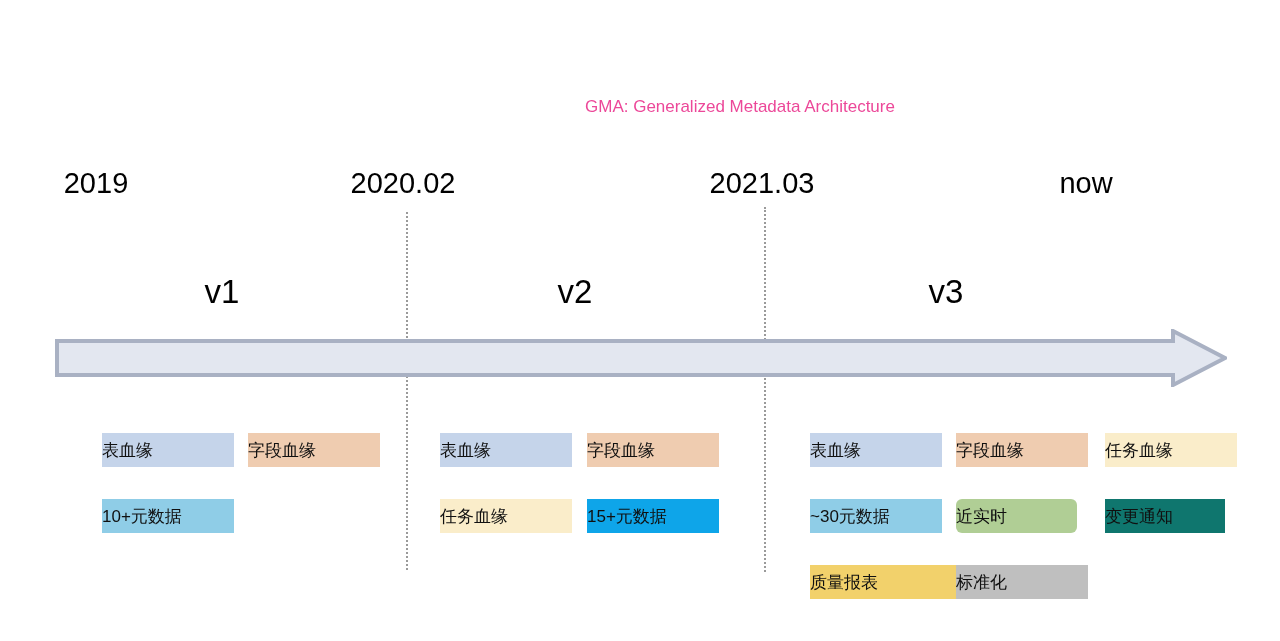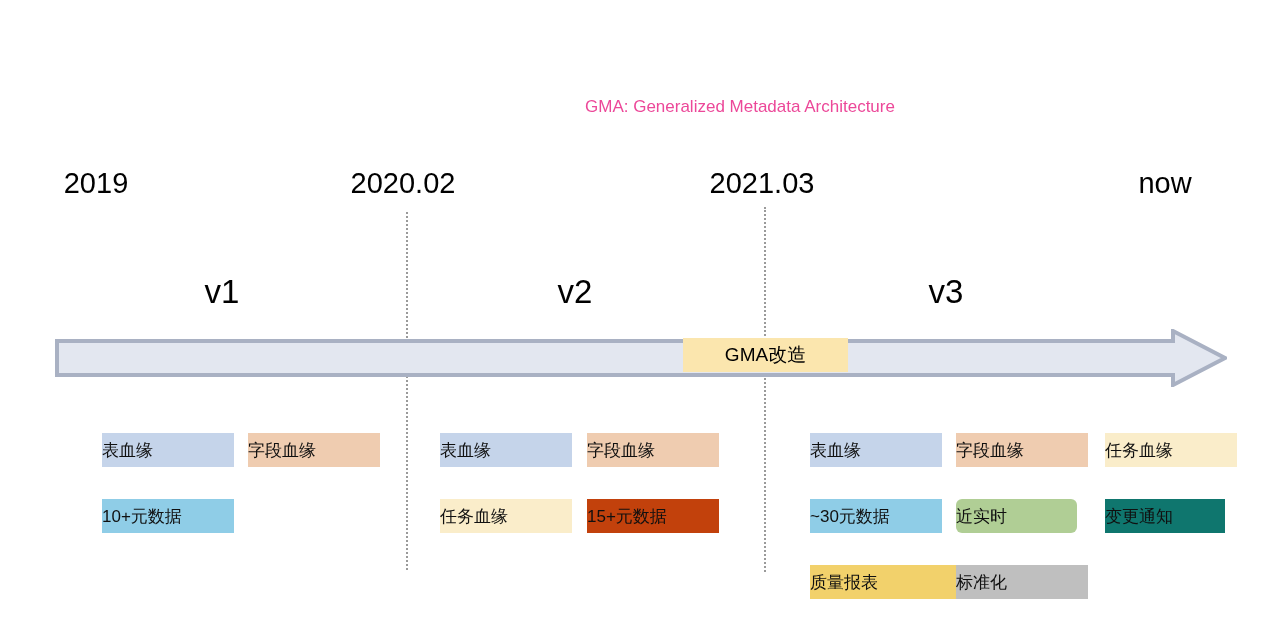--- a/index.html
+++ b/index.html
@@ -121,64 +121,61 @@
 
 <div id="slide" style="background: rgb(255, 255, 255);">
 
 
   <div class="gma-note">GMA: Generalized Metadata Architecture</div>
 
   <div id="axis-labels">
       <div class="axis-label" style="left: 96px;">2019</div>
       <div class="axis-label" style="left: 403px;">2020.02</div>
       <div class="axis-label" style="left: 762px;">2021.03</div>
-      <div class="axis-label" style="left: 1165px; text-align: center;">now</div>
+      <div class="axis-label" style="left: 1086px; text-align: center;">now</div>
     </div>
 
   <div id="version-labels">
       <div class="version-label" style="left: 222px;">v1</div>
       <div class="version-label" style="left: 575px;">v2</div>
       <div class="version-label" style="left: 946px;">v3</div>
     </div>
 
   <div id="dividers">
       <div class="divider" style="left: 406px; top: 212px; height: 358px;"></div>
       <div class="divider" style="left: 764px; top: 207px; height: 365px;"></div>
     </div>
 
   <div class="timeline-arrow">
     <svg width="1172" height="58" viewBox="0 0 1172 58" xmlns="http://www.w3.org/2000/svg">
       <polygon id="arrow-shape" points="2,12 1118,12 1118,2 1170,29 1118,56 1118,46 2,46" fill="#E3E7F0" stroke="#A9B1C3" stroke-width="4" stroke-linejoin="miter"></polygon>
     </svg>
   </div>
 
-  <div class="gma-band" id="gma-band" style="left: 683px; width: 165px; background: rgb(251, 230, 174);">
-    <span class="gma-band-text">GMA改造</span>
-  </div>
 
   <div id="tags">
       <div class="tag" style="left: 102px; top: 433px; width: 132px; background: rgb(197, 212, 234);">
         <span>表血缘</span>
       </div>
       <div class="tag" style="left: 248px; top: 433px; width: 132px; background: rgb(239, 204, 176);">
         <span>字段血缘</span>
       </div>
       <div class="tag" style="left: 102px; top: 499px; width: 132px; background: rgb(143, 205, 231);">
         <span>10+元数据</span>
       </div>
       <div class="tag" style="left: 440px; top: 433px; width: 132px; background: rgb(197, 212, 234);">
         <span>表血缘</span>
       </div>
       <div class="tag" style="left: 587px; top: 433px; width: 132px; background: rgb(239, 204, 176);">
         <span>字段血缘</span>
       </div>
       <div class="tag" style="left: 440px; top: 499px; width: 132px; background: rgb(250, 237, 202);">
         <span>任务血缘</span>
       </div>
-      <div class="tag" style="left: 587px; top: 499px; width: 132px; background: #c2410c;">
+      <div class="tag" style="left: 587px; top: 499px; width: 132px; background: #0ea5e9;">
         <span>15+元数据</span>
       </div>
       <div class="tag" style="left: 810px; top: 433px; width: 132px; background: rgb(197, 212, 234);">
         <span>表血缘</span>
       </div>
       <div class="tag" style="left: 956px; top: 433px; width: 132px; background: rgb(239, 204, 176);">
         <span>字段血缘</span>
       </div>
       <div class="tag" style="left: 1105px; top: 433px; width: 132px; background: rgb(250, 237, 202);">
         <span>任务血缘</span>

